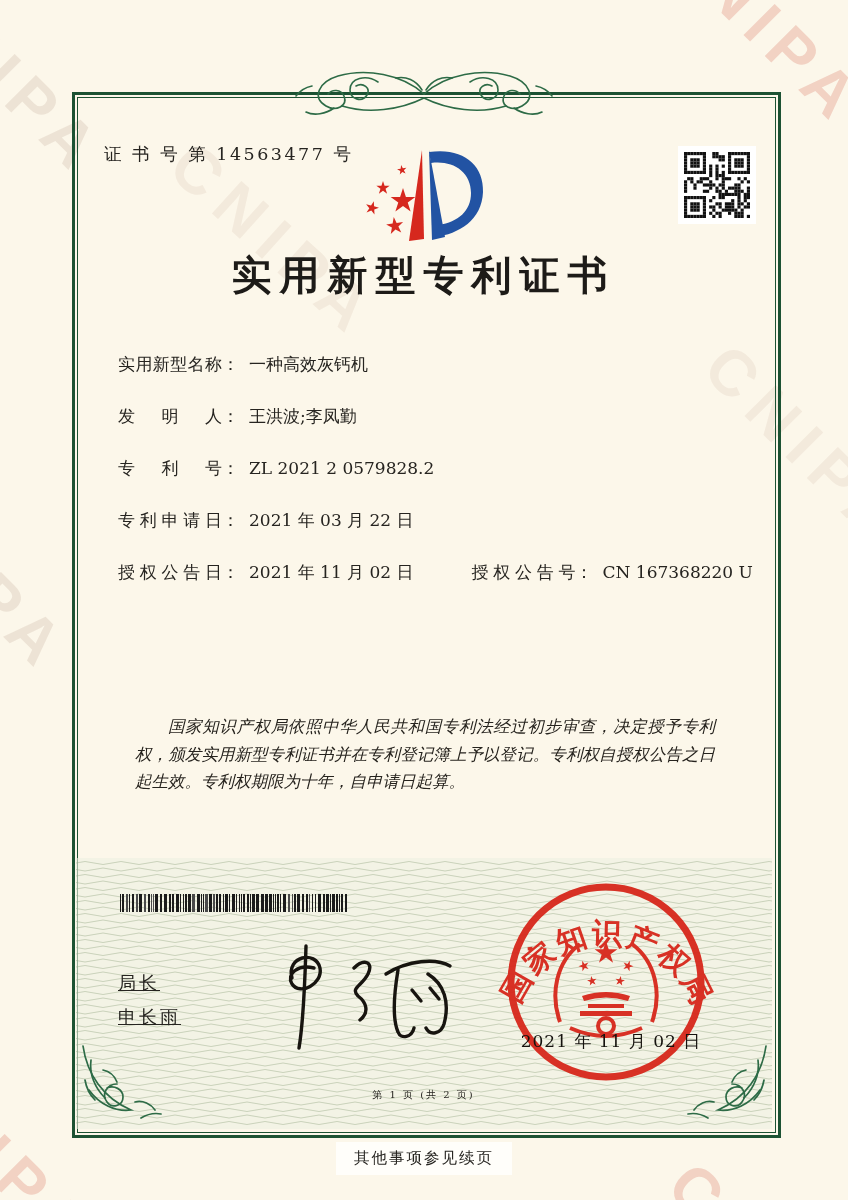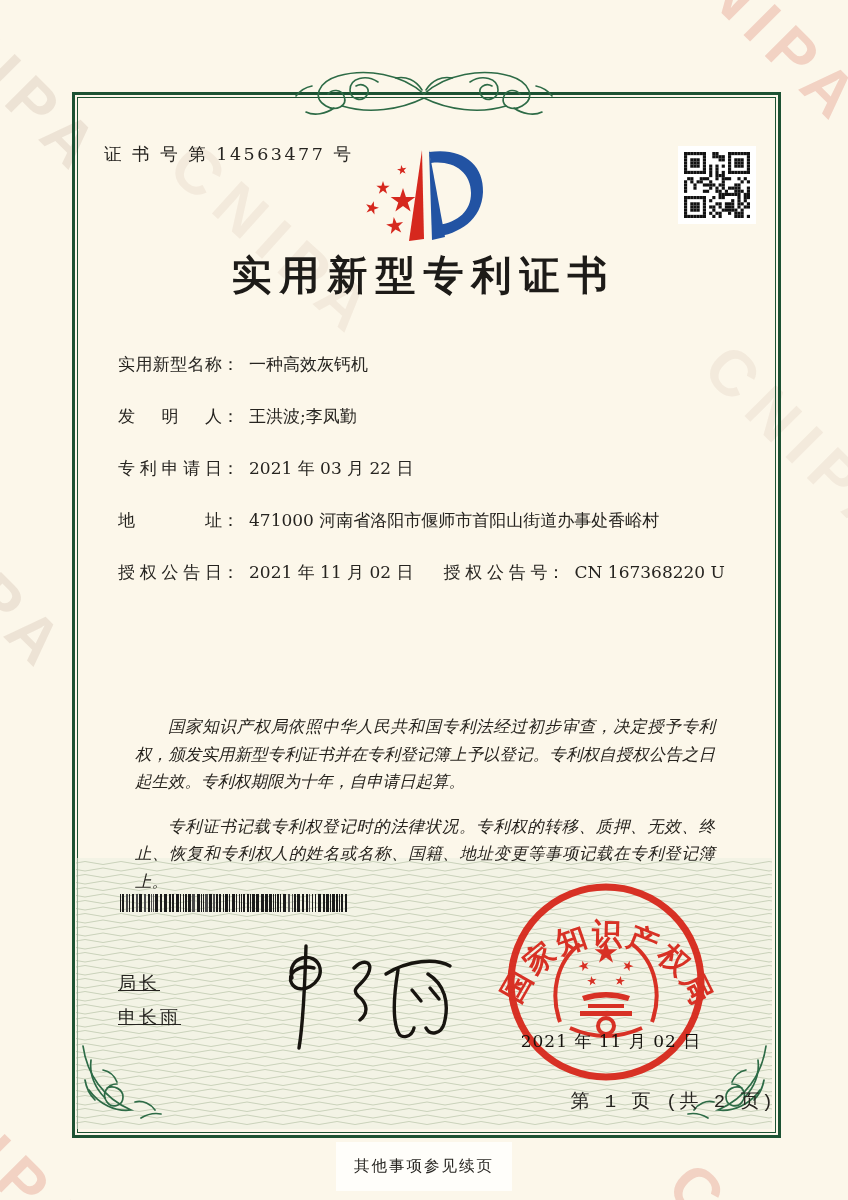--- a/index.html
+++ b/index.html
@@ -21,39 +21,39 @@
   .certno{position:absolute;left:104px;top:142px;font-size:17.5px;letter-spacing:2.5px;z-index:2;}
   .logo{position:absolute;left:352px;top:140px;z-index:2;}
   .qr{position:absolute;left:678px;top:146px;width:66px;height:66px;background:#fff;padding:6px;z-index:2;}
   .title{position:absolute;left:72px;top:248px;width:703px;text-align:center;font-size:40px;
          font-weight:700;letter-spacing:8px;color:#1d1b18;z-index:2;}
   
   .fields{position:absolute;left:118px;top:350px;width:622px;font-size:17px;z-index:2;}
   .frow{line-height:28px;margin-bottom:24px;white-space:nowrap;}
   .flabel{display:inline-block;width:104px;text-align:justify;text-align-last:justify;vertical-align:top;}
   .fvalue{margin-left:10px;}
-  .fpair2{margin-left:30px;}
+  .fpair2{margin-left:58px;}
   
   .paras{position:absolute;left:118px;top:696px;width:614px;font-size:16.5px;line-height:27.5px;
          text-align:justify;font-style:italic;color:#26231e;z-index:2;}
   .paras p{margin:17px;text-indent:2em;}
   
   .barcode{position:absolute;left:120px;top:894px;z-index:2;}
   
   .sig-labels{position:absolute;left:118px;top:966px;font-size:18px;letter-spacing:3px;z-index:2;line-height:34px;text-decoration:underline;}
   .signature{position:absolute;left:240px;top:938px;z-index:2;}
   
   .seal{position:absolute;left:498px;top:874px;z-index:3;opacity:.95;}
   .seal-date{position:absolute;left:506px;top:1030px;width:210px;text-align:center;font-size:17px;
              letter-spacing:1px;color:#15120e;z-index:4;}
   
-  .page-footer{position:absolute;left:72px;top:1088px;width:703px;text-align:right;font-size:19px;
-               letter-spacing:2px;z-index:2;font-family:Liberation Mono, monospace;}
+  .page-footer{position:absolute;left:72px;top:1088px;width:703px;text-align:center;font-size:10px;
+               letter-spacing:2px;z-index:2;}
   .cont-note{position:absolute;left:50%;transform:translateX(-50%);top:1142px;background:#fffefa;
-             padding:14px 18px;font-size:15.5px;letter-spacing:2px;z-index:2;}
+             padding:6px 18px;font-size:15.5px;letter-spacing:2px;z-index:2;}
   .flourish{position:absolute;left:282px;top:64px;z-index:2;}
   .corner-l{position:absolute;left:77px;top:1040px;z-index:2;}
   .corner-r{position:absolute;left:682px;top:1040px;z-index:2;transform:scale(-1,1);}
 </style>
 </head>
 <body>
 
 <div class="page">
 
   <div class="wm wm-gray" style="left:-60px;top:-42px">CNIPA</div>
@@ -393,33 +393,32 @@
   <div class="title">实用新型专利证书</div>
 
   <div class="fields">
     <div class="frow">
       <span class="flabel">实用新型名称</span><span>：</span><span class="fvalue">一种高效灰钙机</span>
     </div>
     <div class="frow">
       <span class="flabel">发明人</span><span>：</span><span class="fvalue">王洪波;李凤勤</span>
     </div>
     <div class="frow">
-      <span class="flabel">专利申请日</span><span>：</span><span class="fvalue">2021 年 03 月 22 日</span>
+      <span class="flabel">专利号</span><span>：</span><span class="fvalue">ZL 2021 2 0579828.2</span>
     </div>
     <div class="frow">
-      <span class="flabel">地址</span><span>：</span><span class="fvalue">471000 河南省洛阳市偃师市首阳山街道办事处香峪村</span>
+      <span class="flabel">专利申请日</span><span>：</span><span class="fvalue">2021 年 03 月 22 日</span>
     </div>
     <div class="frow">
       <span class="flabel">授权公告日</span><span>：</span><span class="fvalue">2021 年 11 月 02 日</span><span class="flabel fpair2">授权公告号</span><span>：</span><span class="fvalue">CN 167368220 U</span>
     </div>
   </div>
 
   <div class="paras">
     <p>国家知识产权局依照中华人民共和国专利法经过初步审查，决定授予专利权，颁发实用新型专利证书并在专利登记簿上予以登记。专利权自授权公告之日起生效。专利权期限为十年，自申请日起算。</p>
-    <p>专利证书记载专利权登记时的法律状况。专利权的转移、质押、无效、终止、恢复和专利权人的姓名或名称、国籍、地址变更等事项记载在专利登记簿上。</p>
   </div>
 
   <svg class="barcode" id="barSvg" width="228" height="18">
       <rect x="0" y="0" width="1" height="18" fill="#1b1b1b"></rect>
       <rect x="2" y="0" width="2" height="18" fill="#1b1b1b"></rect>
       <rect x="6" y="0" width="2" height="18" fill="#4a4a4a"></rect>
       <rect x="9" y="0" width="1" height="18" fill="#1b1b1b"></rect>
       <rect x="12" y="0" width="2" height="18" fill="#1b1b1b"></rect>
       <rect x="16" y="0" width="2" height="18" fill="#4a4a4a"></rect>
       <rect x="19" y="0" width="3" height="18" fill="#1b1b1b"></rect>

